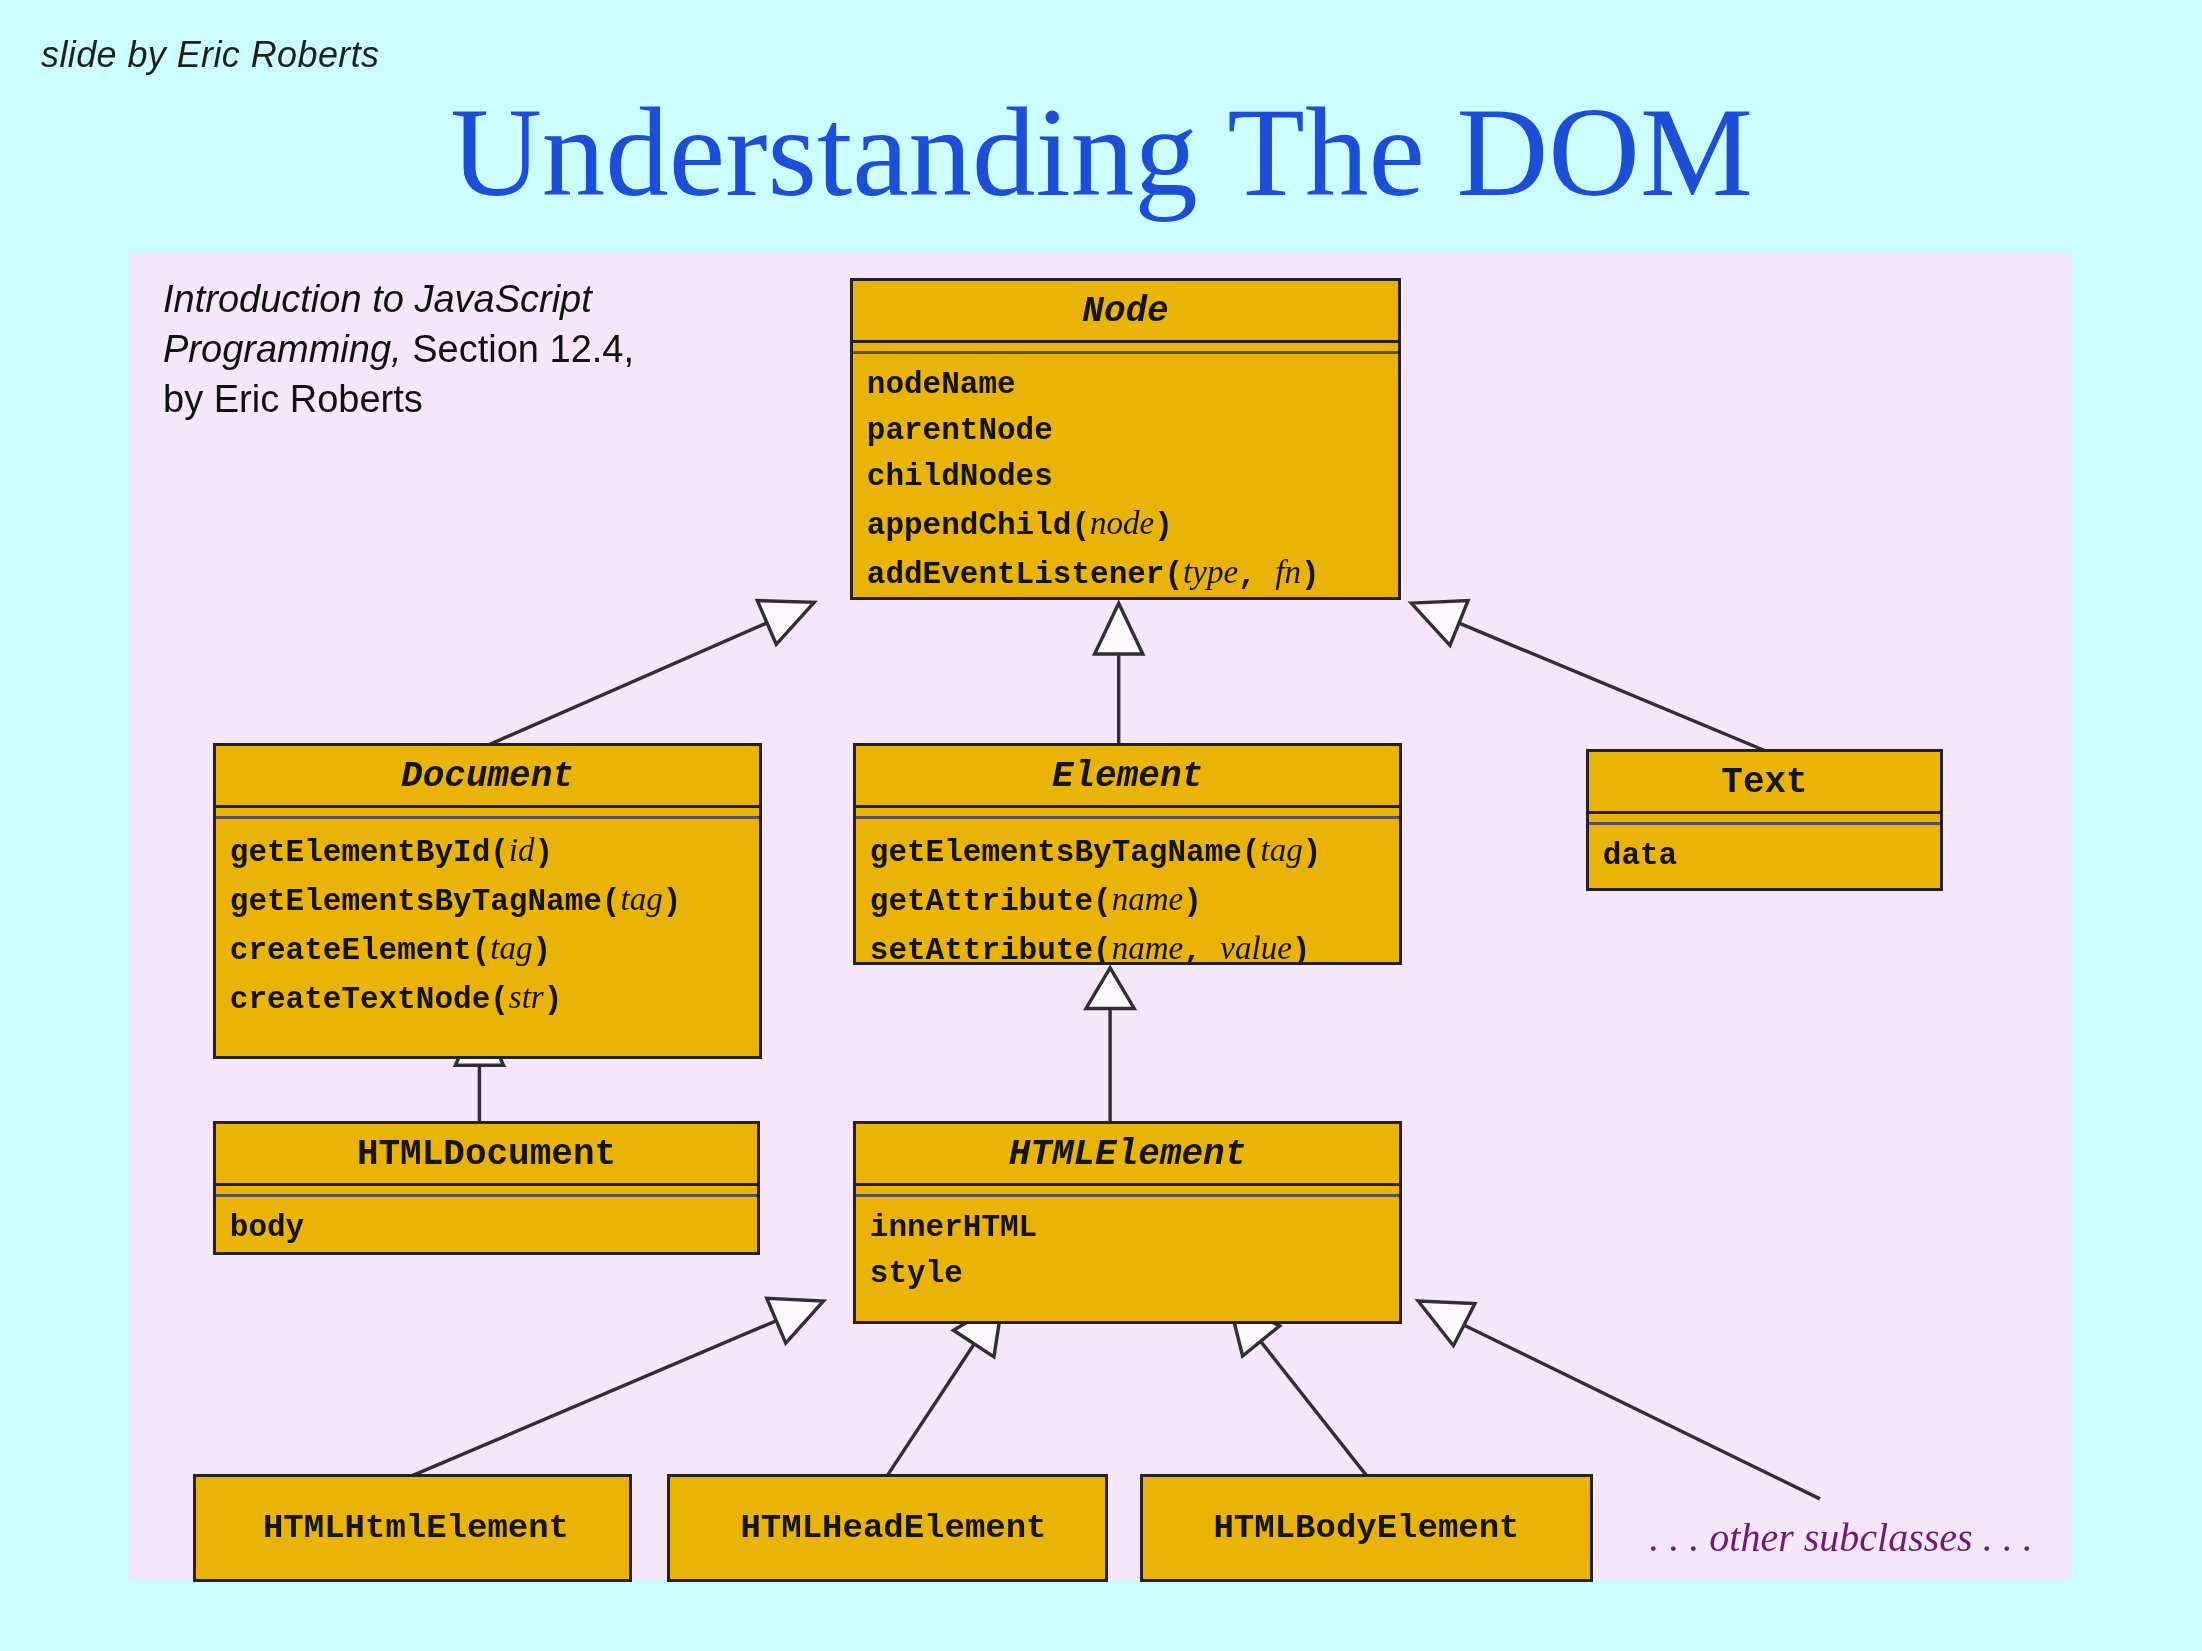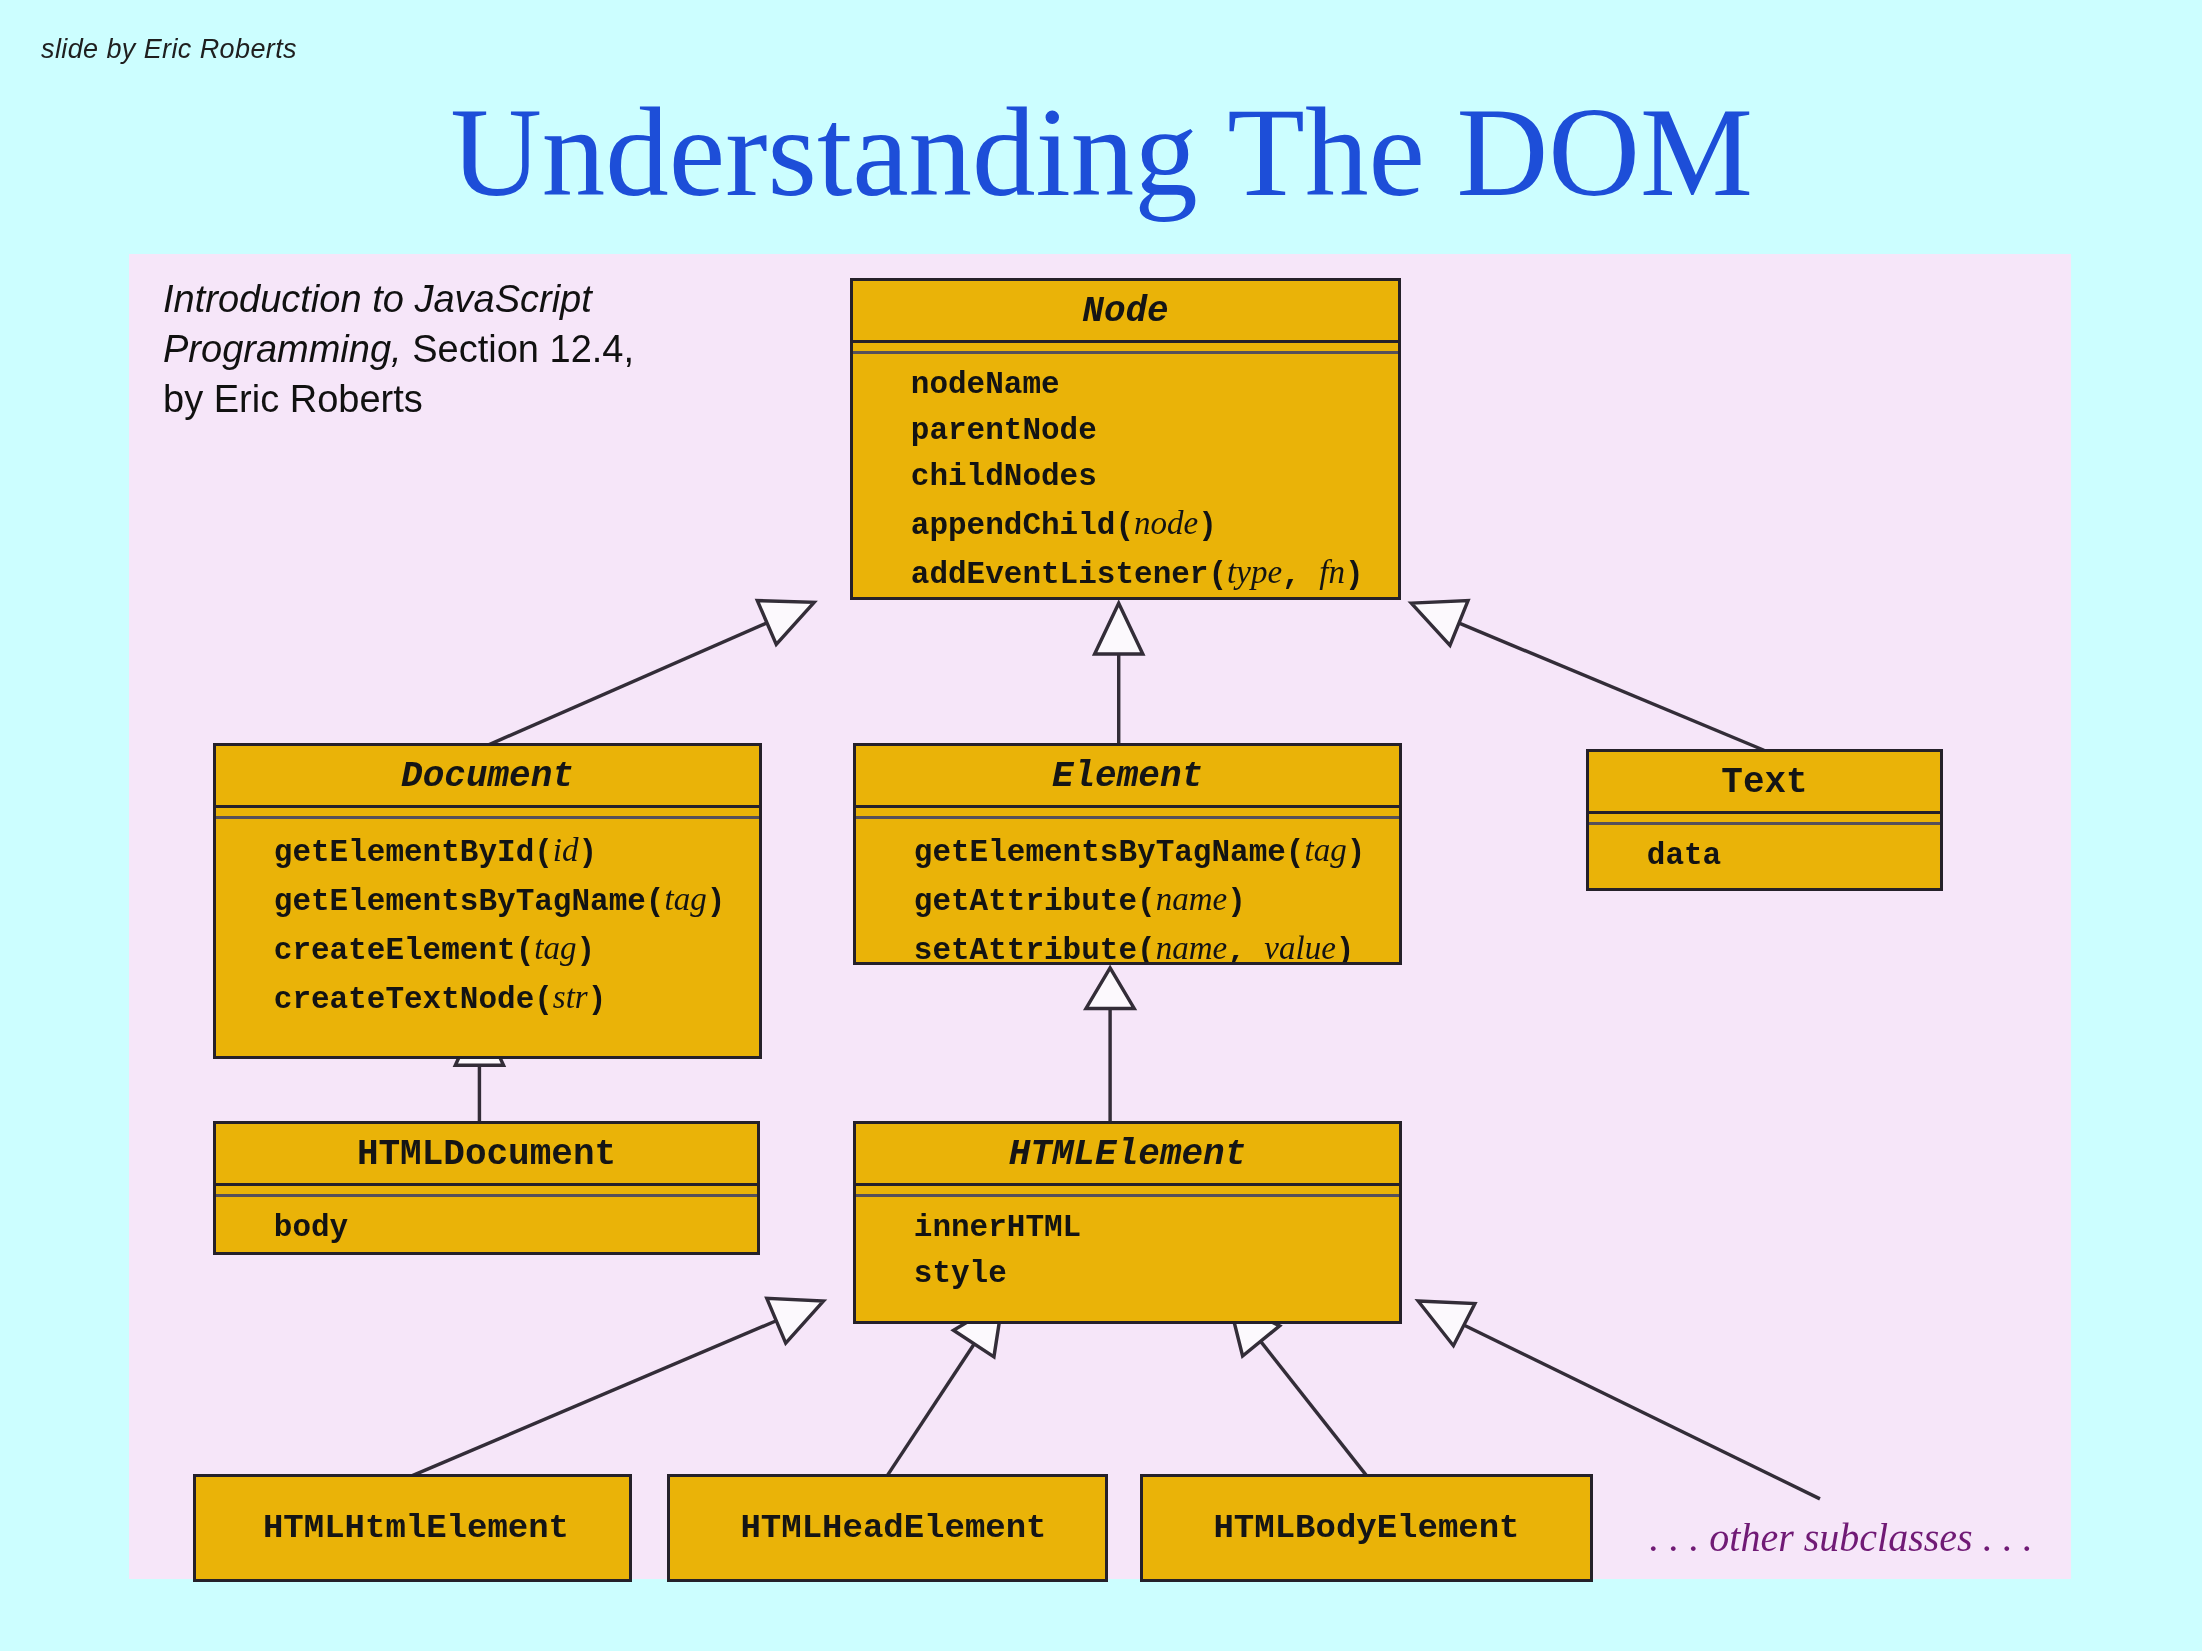--- a/index.html
+++ b/index.html
@@ -7,21 +7,21 @@
 
   #stage {
     position: relative; width: 2203px; height: 1652px;
     background: #ccfeff;
     font-family: "Liberation Sans", sans-serif;
     color: #1b1b1b;
   }
 
   .credit {
     position: absolute; left: 41px; top: 34px;
-    font-style: italic; font-size: 27px; color: #1f1f1f;
+    font-style: italic; font-size: 36px; color: #1f1f1f;
     letter-spacing: 0.4px;
   }
 
   .slide-title {
     position: absolute; left: 0; top: 83px; width: 2203px;
     text-align: center;
     font-family: "Liberation Serif", serif;
     font-size: 127px; line-height: 138px;
     color: #1d4ed8; font-weight: normal;
   }
@@ -52,21 +52,21 @@
     font-size: 36px;
     padding: 10.3px 0 7.7px 0;
     color: #151515;
   }
   .uml-title.abstract { font-style: italic; }
   .uml-sep {
     height: 7.7px;
     border-top: 3.4px solid #25212a;
     border-bottom: 3.4px solid #56505a;
   }
-  .uml-members { padding: 8.6px 12px 5.2px 13.8px; margin-left: 44px; }
+  .uml-members { padding: 8.6px 12px 5.2px 13.8px; }
   .uml-member {
     font-family: "Liberation Mono", monospace;
     font-weight: bold;
     font-size: 31px;
     line-height: 46px;
     color: #131313;
     white-space: nowrap;
   }
   .uml-member .mp {
     font-family: "Liberation Serif", serif;

